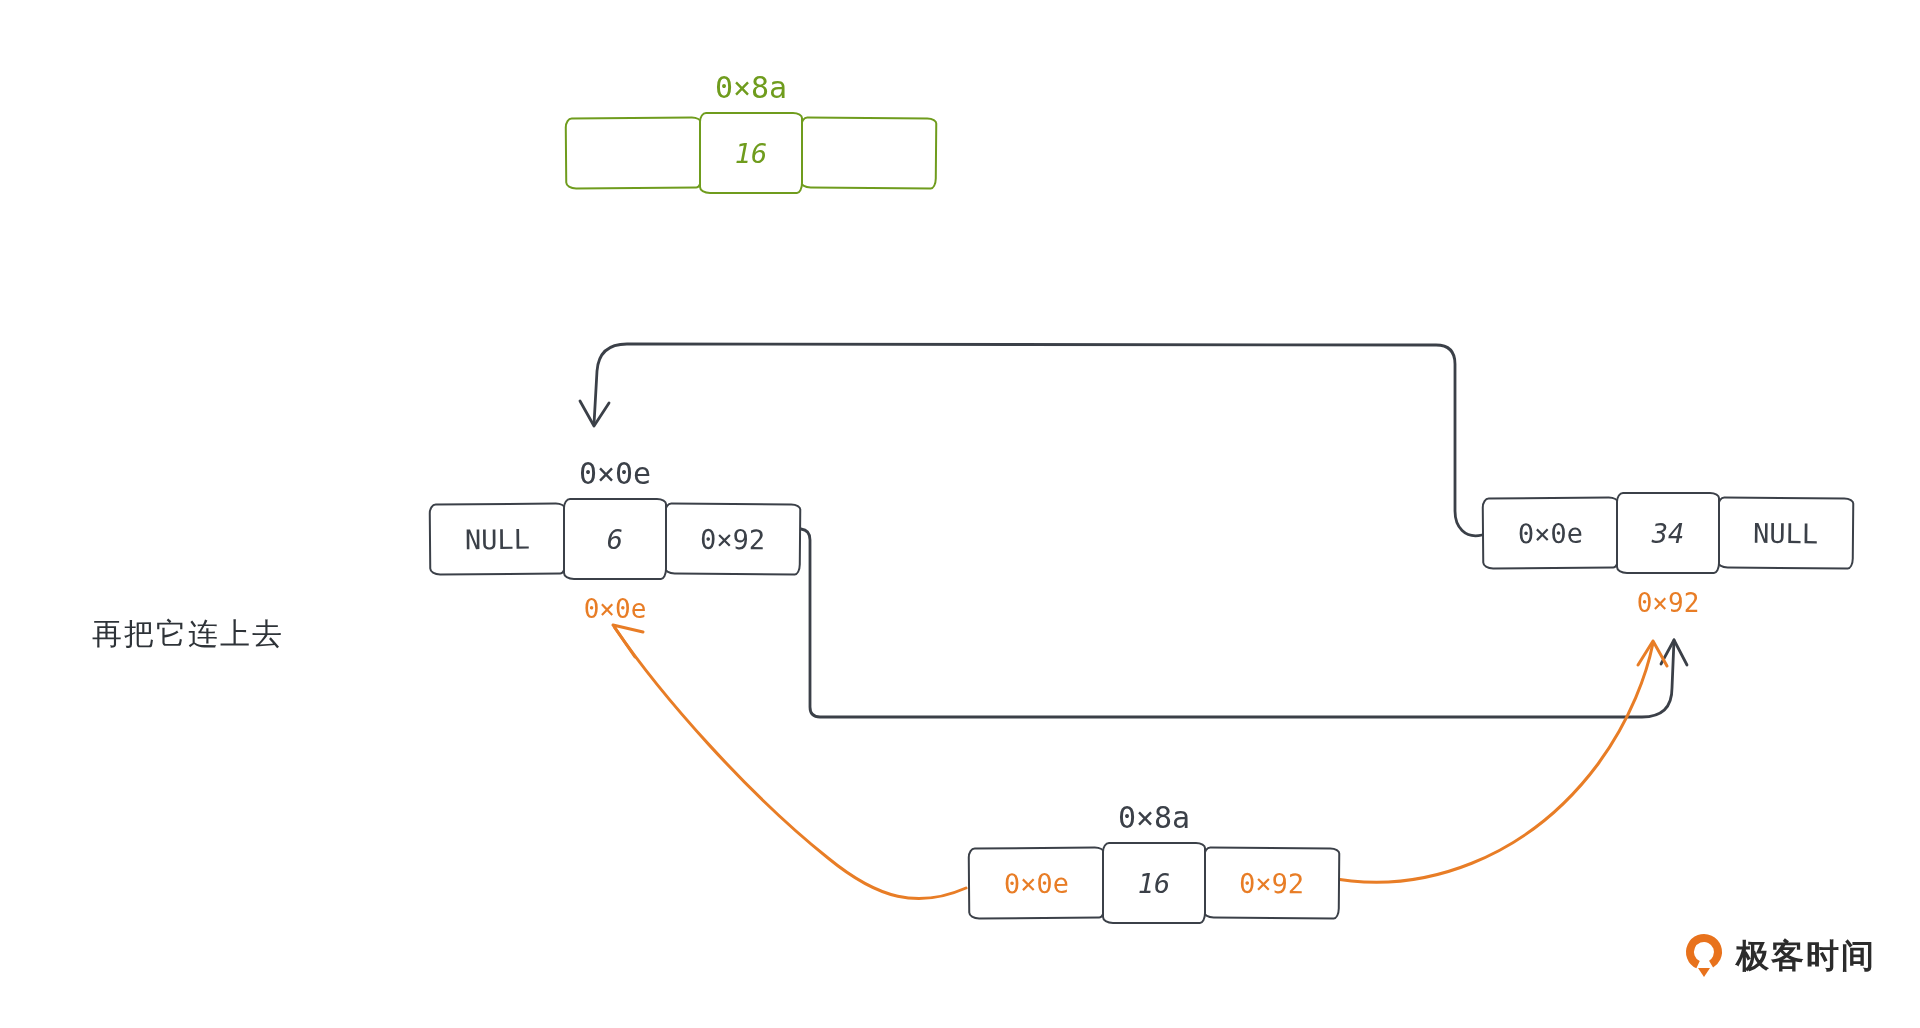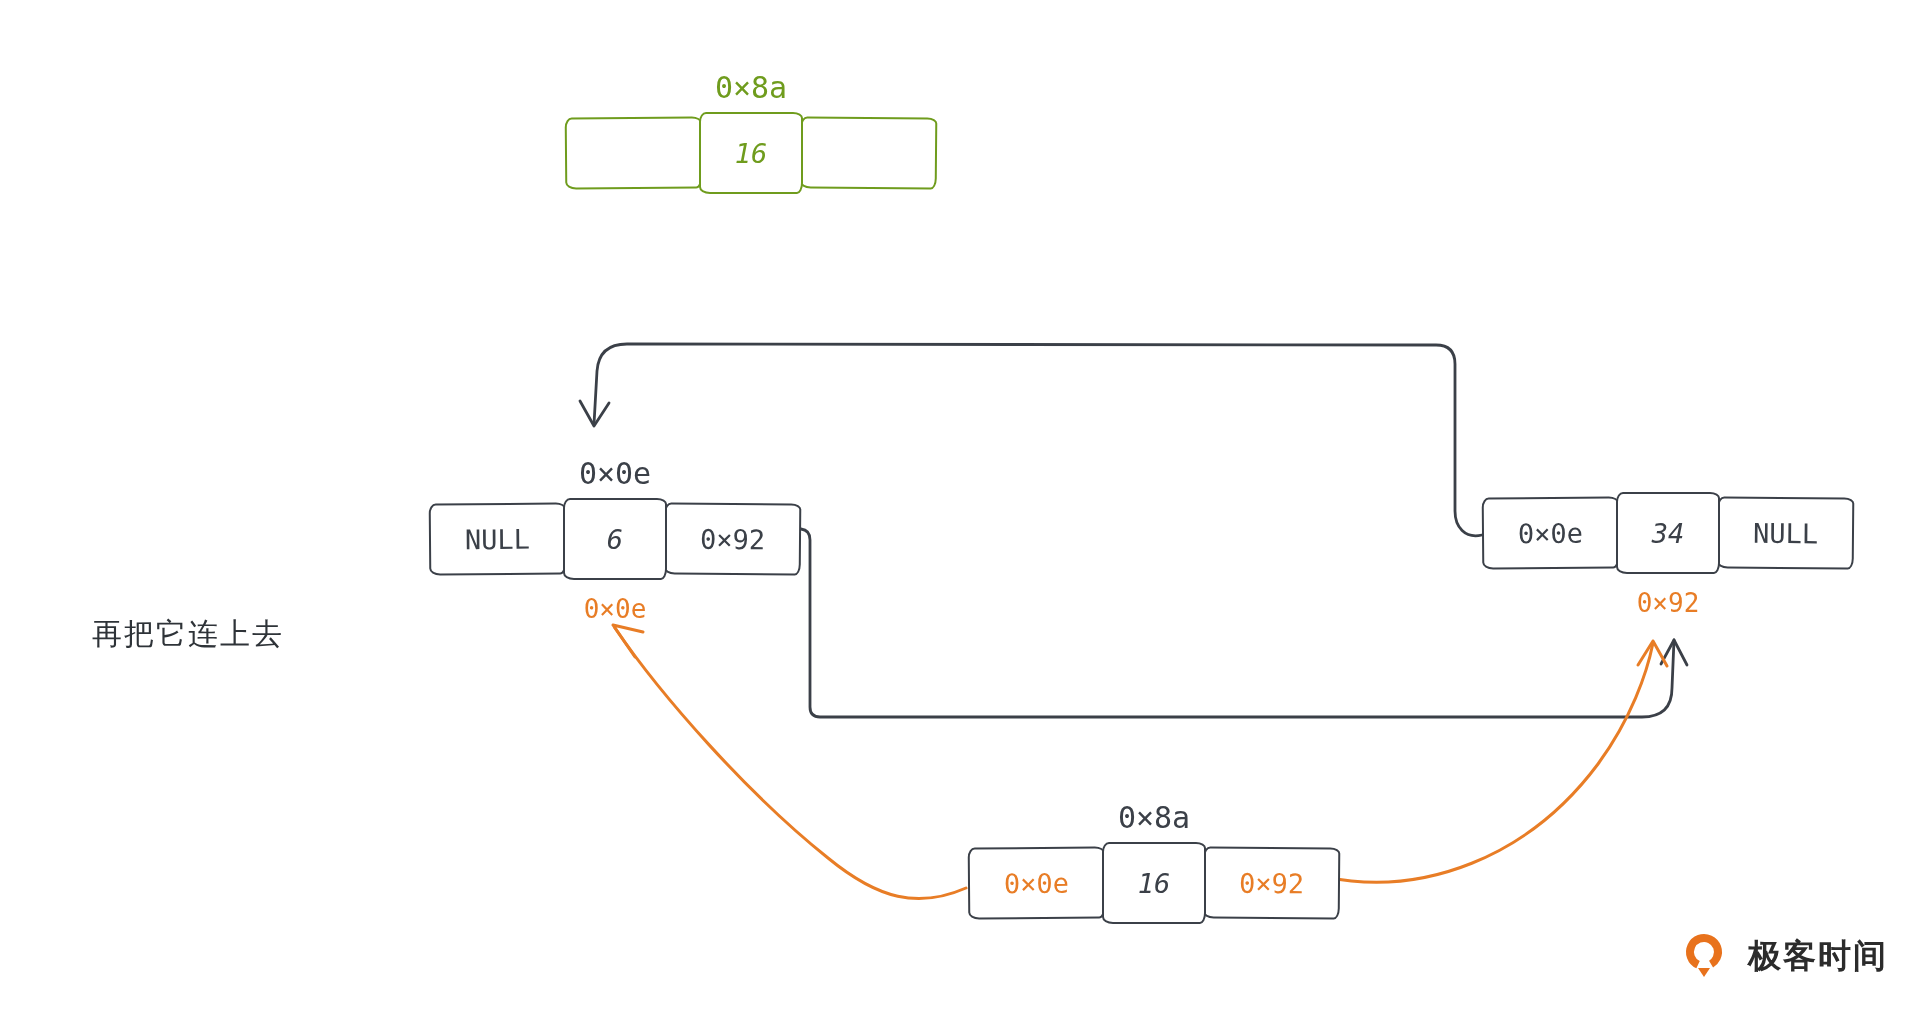--- a/index.html
+++ b/index.html
@@ -44,21 +44,21 @@
     font-size:30px;color:var(--dark);
   }
   .node.green .addr{color:var(--green);}
   .below{
     position:absolute;bottom:-44px;left:0;right:0;text-align:center;
     font-size:26px;color:var(--orange);
   }
 
   .brand{
     position:absolute;left:1682px;top:932px;z-index:2;
-    display:flex;align-items:center;gap:22px;
+    display:flex;align-items:center;gap:10px;
   }
   .brand-text{
     font-family:"Liberation Sans","DejaVu Sans",sans-serif;
     font-size:33px;font-weight:600;color:#2b2b2b;letter-spacing:2px;
   }
 </style>
 </head>
 <body>
 
 <div class="canvas">

